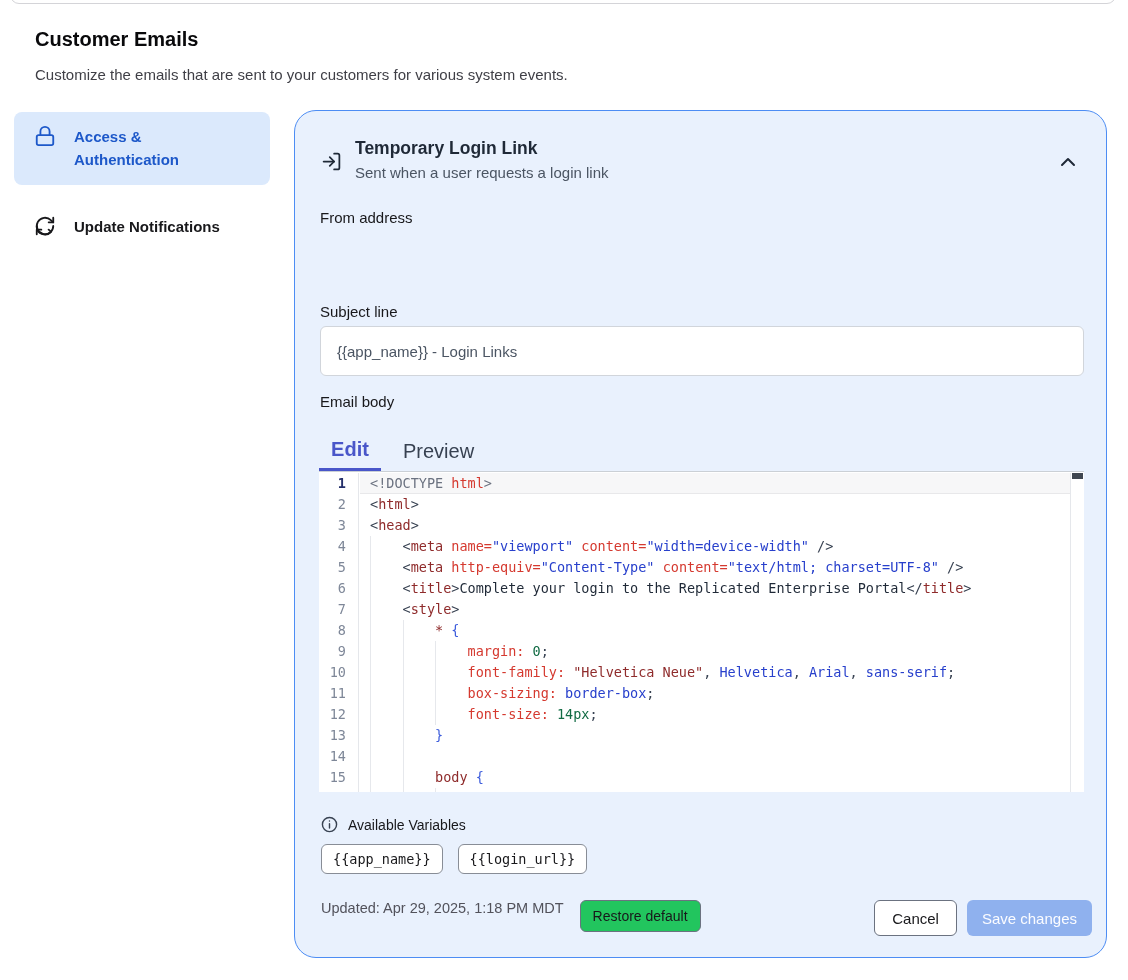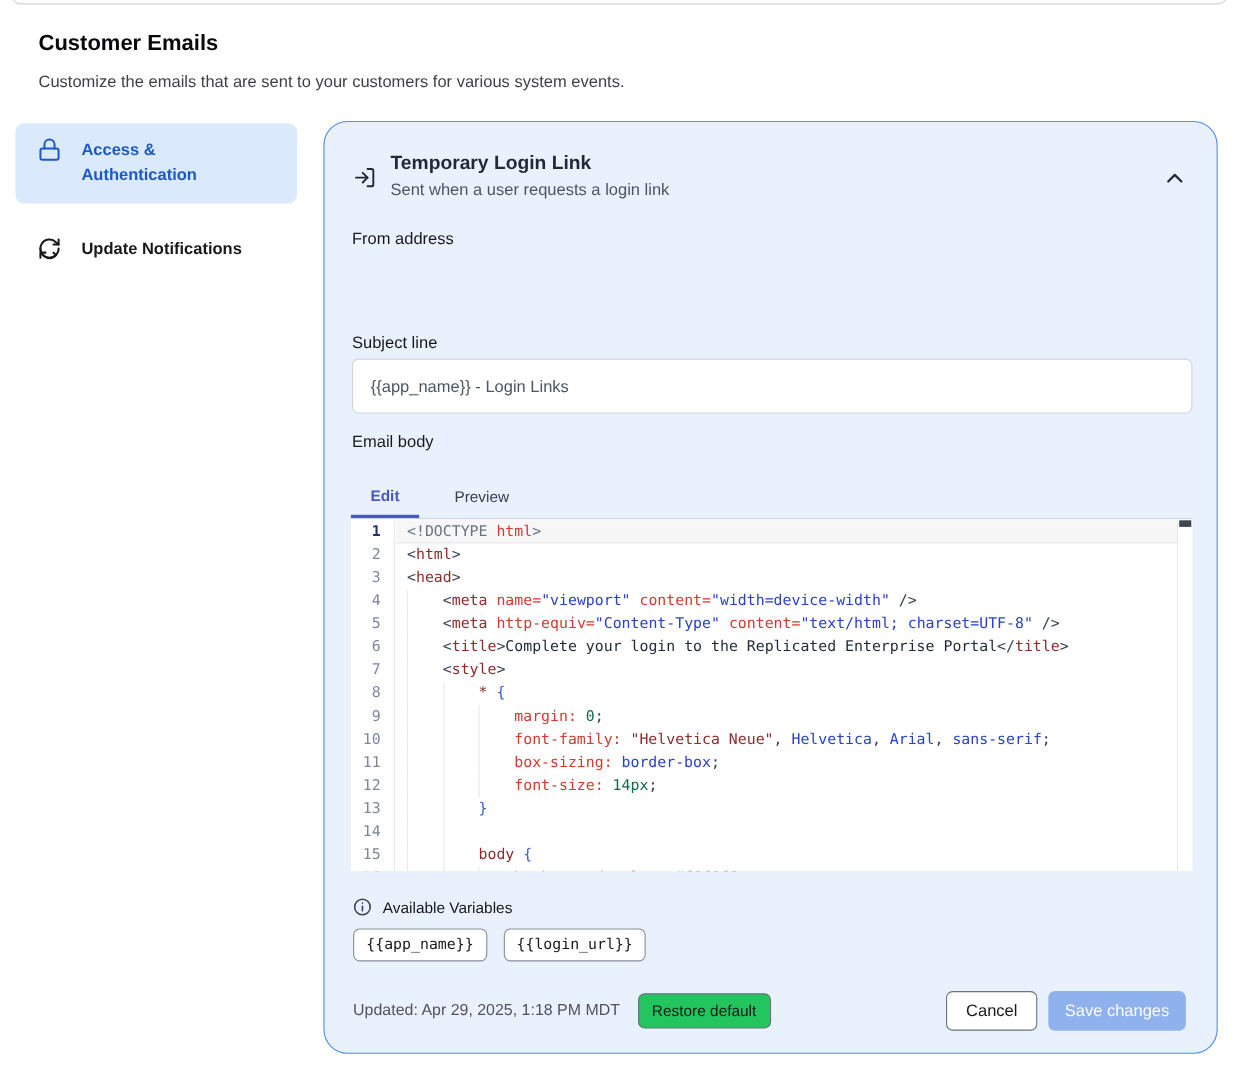--- a/index.html
+++ b/index.html
@@ -34,21 +34,21 @@
 
   .field-label { position:absolute; left:25px; font-size:15px; color:#18181b; }
   .lbl-from { top:98px; } .lbl-subject { top:192px; } .lbl-body { top:282px; }
   .txt-input { position:absolute; left:25px; width:764px; font-family:"Liberation Sans",sans-serif;
     font-size:15px; border:1px solid #d1d5db; border-radius:6px; padding:0 16px; outline:none; }
   .input-from { top:121px; height:52px; background:#f7f8f9; color:#6b7280; }
   .input-subject { top:215px; height:50px; background:#fff; color:#4b5563; }
 
   
   .tabs { position:absolute; left:24px; top:320px; height:40px; display:flex; }
-  .tab { background:none; border:none; font-family:"Liberation Sans",sans-serif; font-size:14px; cursor:pointer;
+  .tab { background:none; border:none; font-family:"Liberation Sans",sans-serif; font-size:20px; cursor:pointer;
     color:#374151; padding:0; height:40px; }
   .tab.active { color:#4956c9; font-weight:700; width:62px; border-bottom:3px solid #4956c9; }
   .tab.inactive { margin-left:22px; width:70px; }
 
   
   .editor { position:absolute; left:24px; top:360px; width:765px; height:321px; background:#fff;
     border-top:1px solid #cbd0d6; overflow:hidden; font-family:"DejaVu Sans Mono", monospace; font-size:13.5px; }
   .gutter { position:absolute; left:0; top:1px; bottom:0; width:40px; border-right:1px solid #e5e7eb; background:#fff; }
   .ln { height:21px; line-height:21px; text-align:right; padding-right:12px; color:#7e8798; }
   .ln.active { color:#25306b; font-weight:700; }
@@ -63,21 +63,21 @@
   .vthumb { position:absolute; left:1px; right:1px; top:0; height:6px; background:#3f4650; }
 
   
   .vars { position:absolute; left:26px; top:705px; display:flex; align-items:center; gap:10px; }
   .vars-label { font-size:14px; font-weight:500; color:#18181b; }
   .chips { position:absolute; left:26px; top:733px; display:flex; gap:15px; }
   .chip { height:30px; padding:0 11px; border:1px solid #888d96; border-radius:6px; background:#fff;
     font-family:"DejaVu Sans Mono", monospace; font-size:13.5px; color:#18181b; display:flex; align-items:center; cursor:pointer; }
 
   
-  .footer { position:absolute; left:26px; right:28px; top:789px; height:38px; display:flex; align-items:center; }
+  .footer { position:absolute; left:26px; right:14px; top:789px; height:38px; display:flex; align-items:flex-start; }
   .updated { font-size:14.5px; color:#52525b; }
   .btn { font-family:"Liberation Sans",sans-serif; border-radius:6px; cursor:pointer; }
   .restore-btn { margin-left:16px; height:32px; padding:0 12px; border:1px solid #6b7280; background:#22c55e; font-size:14px; color:#18181b; }
   .spacer { flex:1; }
   .cancel-btn { height:36px; padding:0 17px; border:1px solid #6b7280; background:#fff; font-size:15px; font-weight:500; color:#18181b; }
   .save-btn { margin-left:10px; height:36px; padding:0 15px; border:none; background:#8fb1ee; color:#fbfcff; font-size:15px; font-weight:500; }
 </style>
 </head>
 <body>
 

